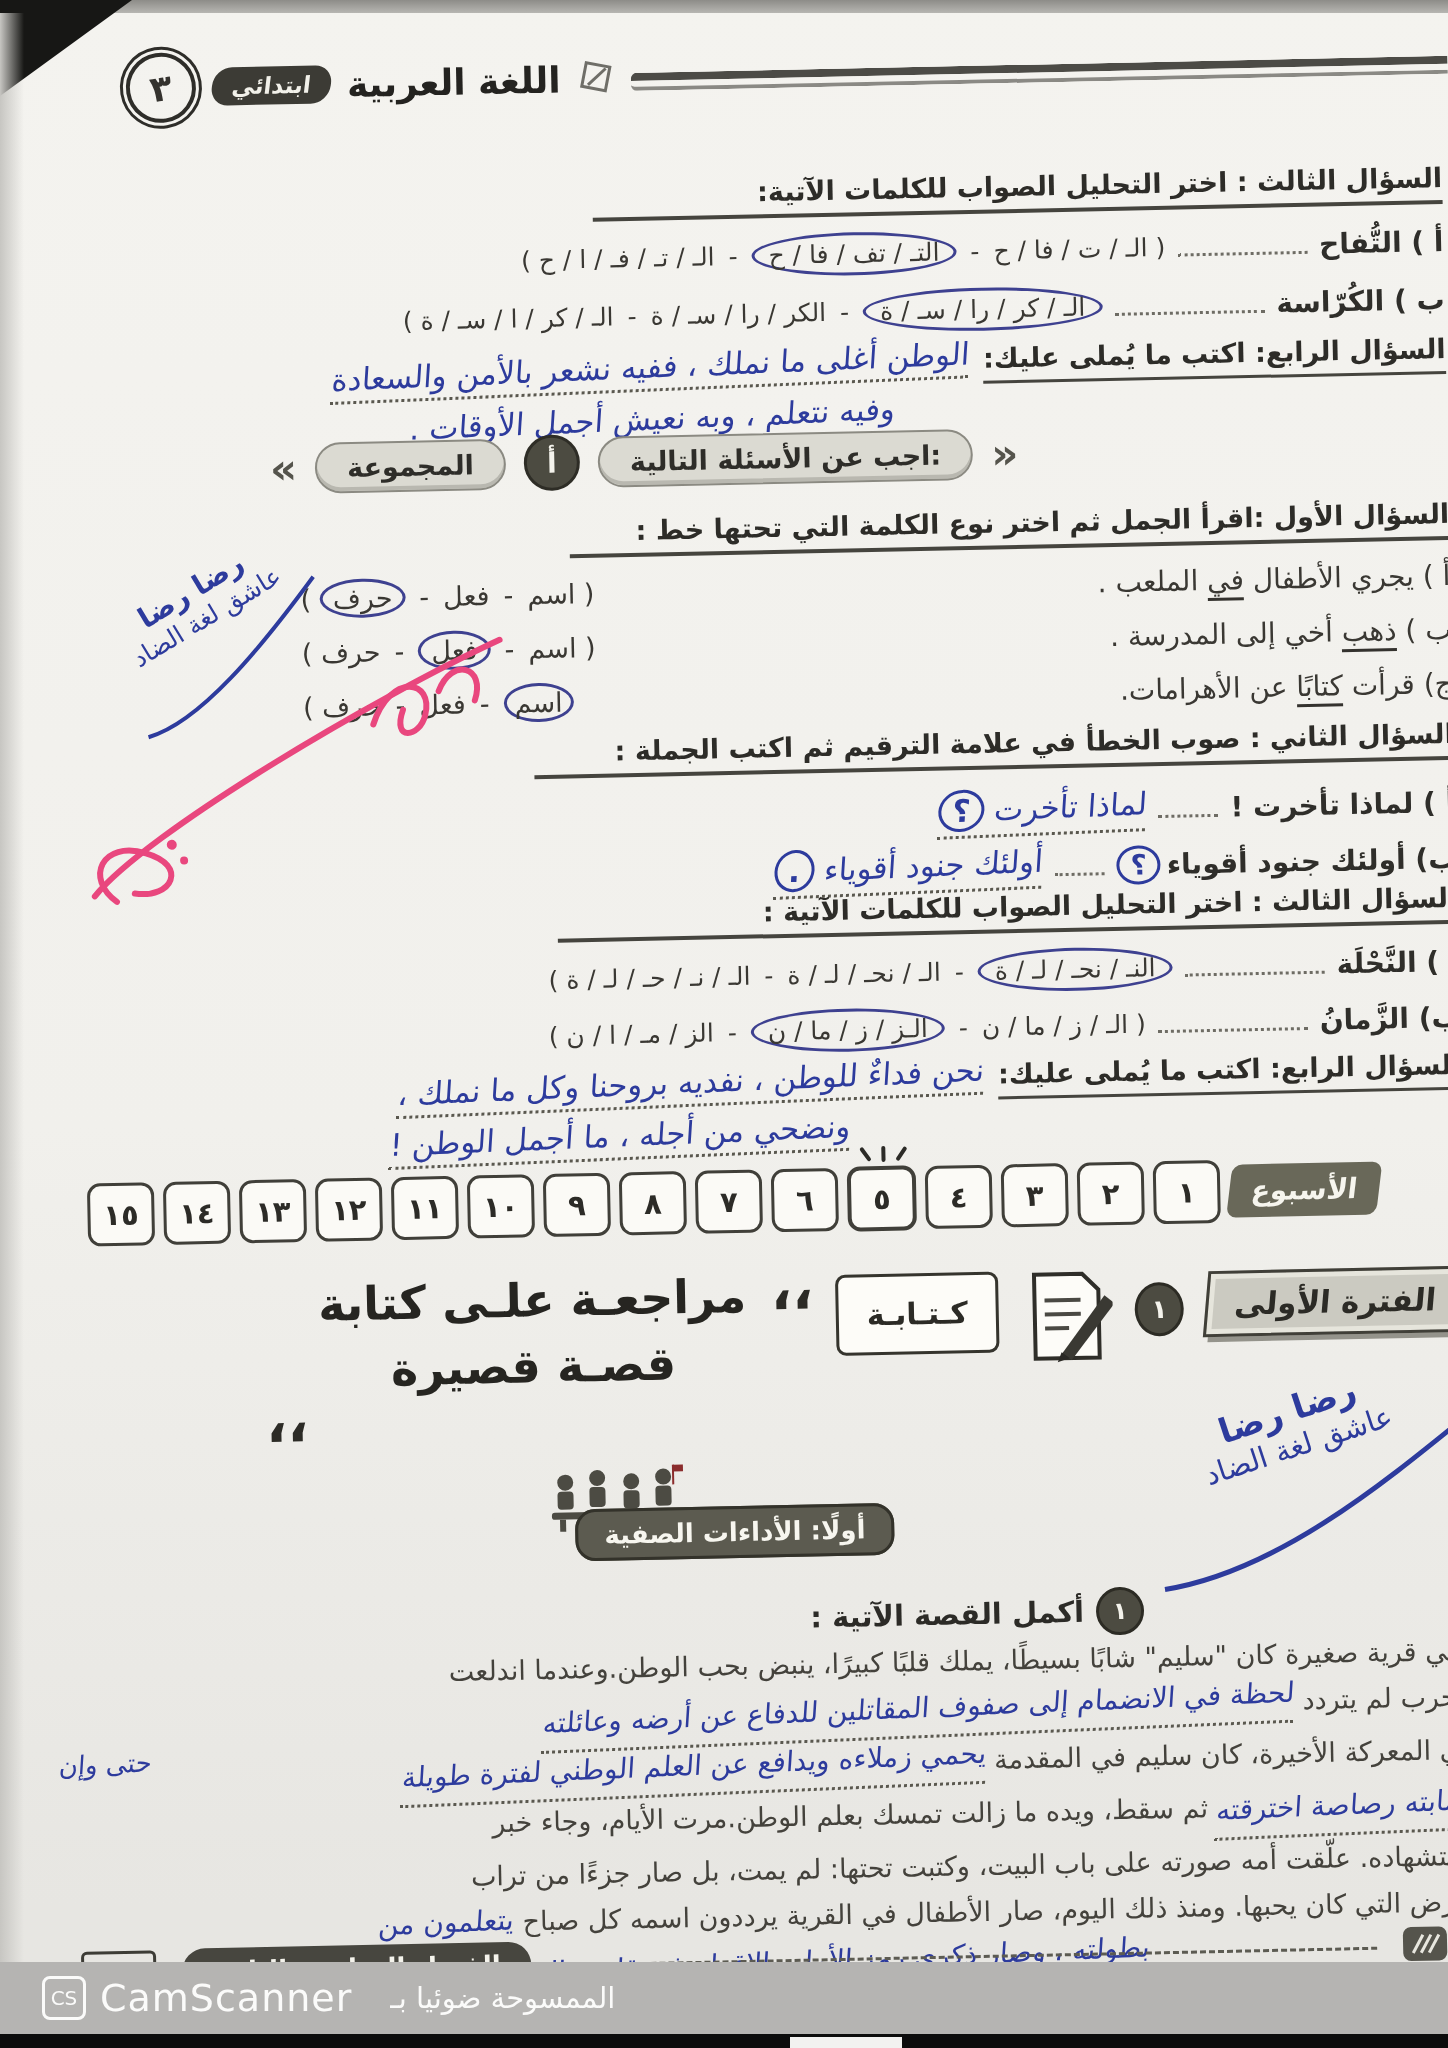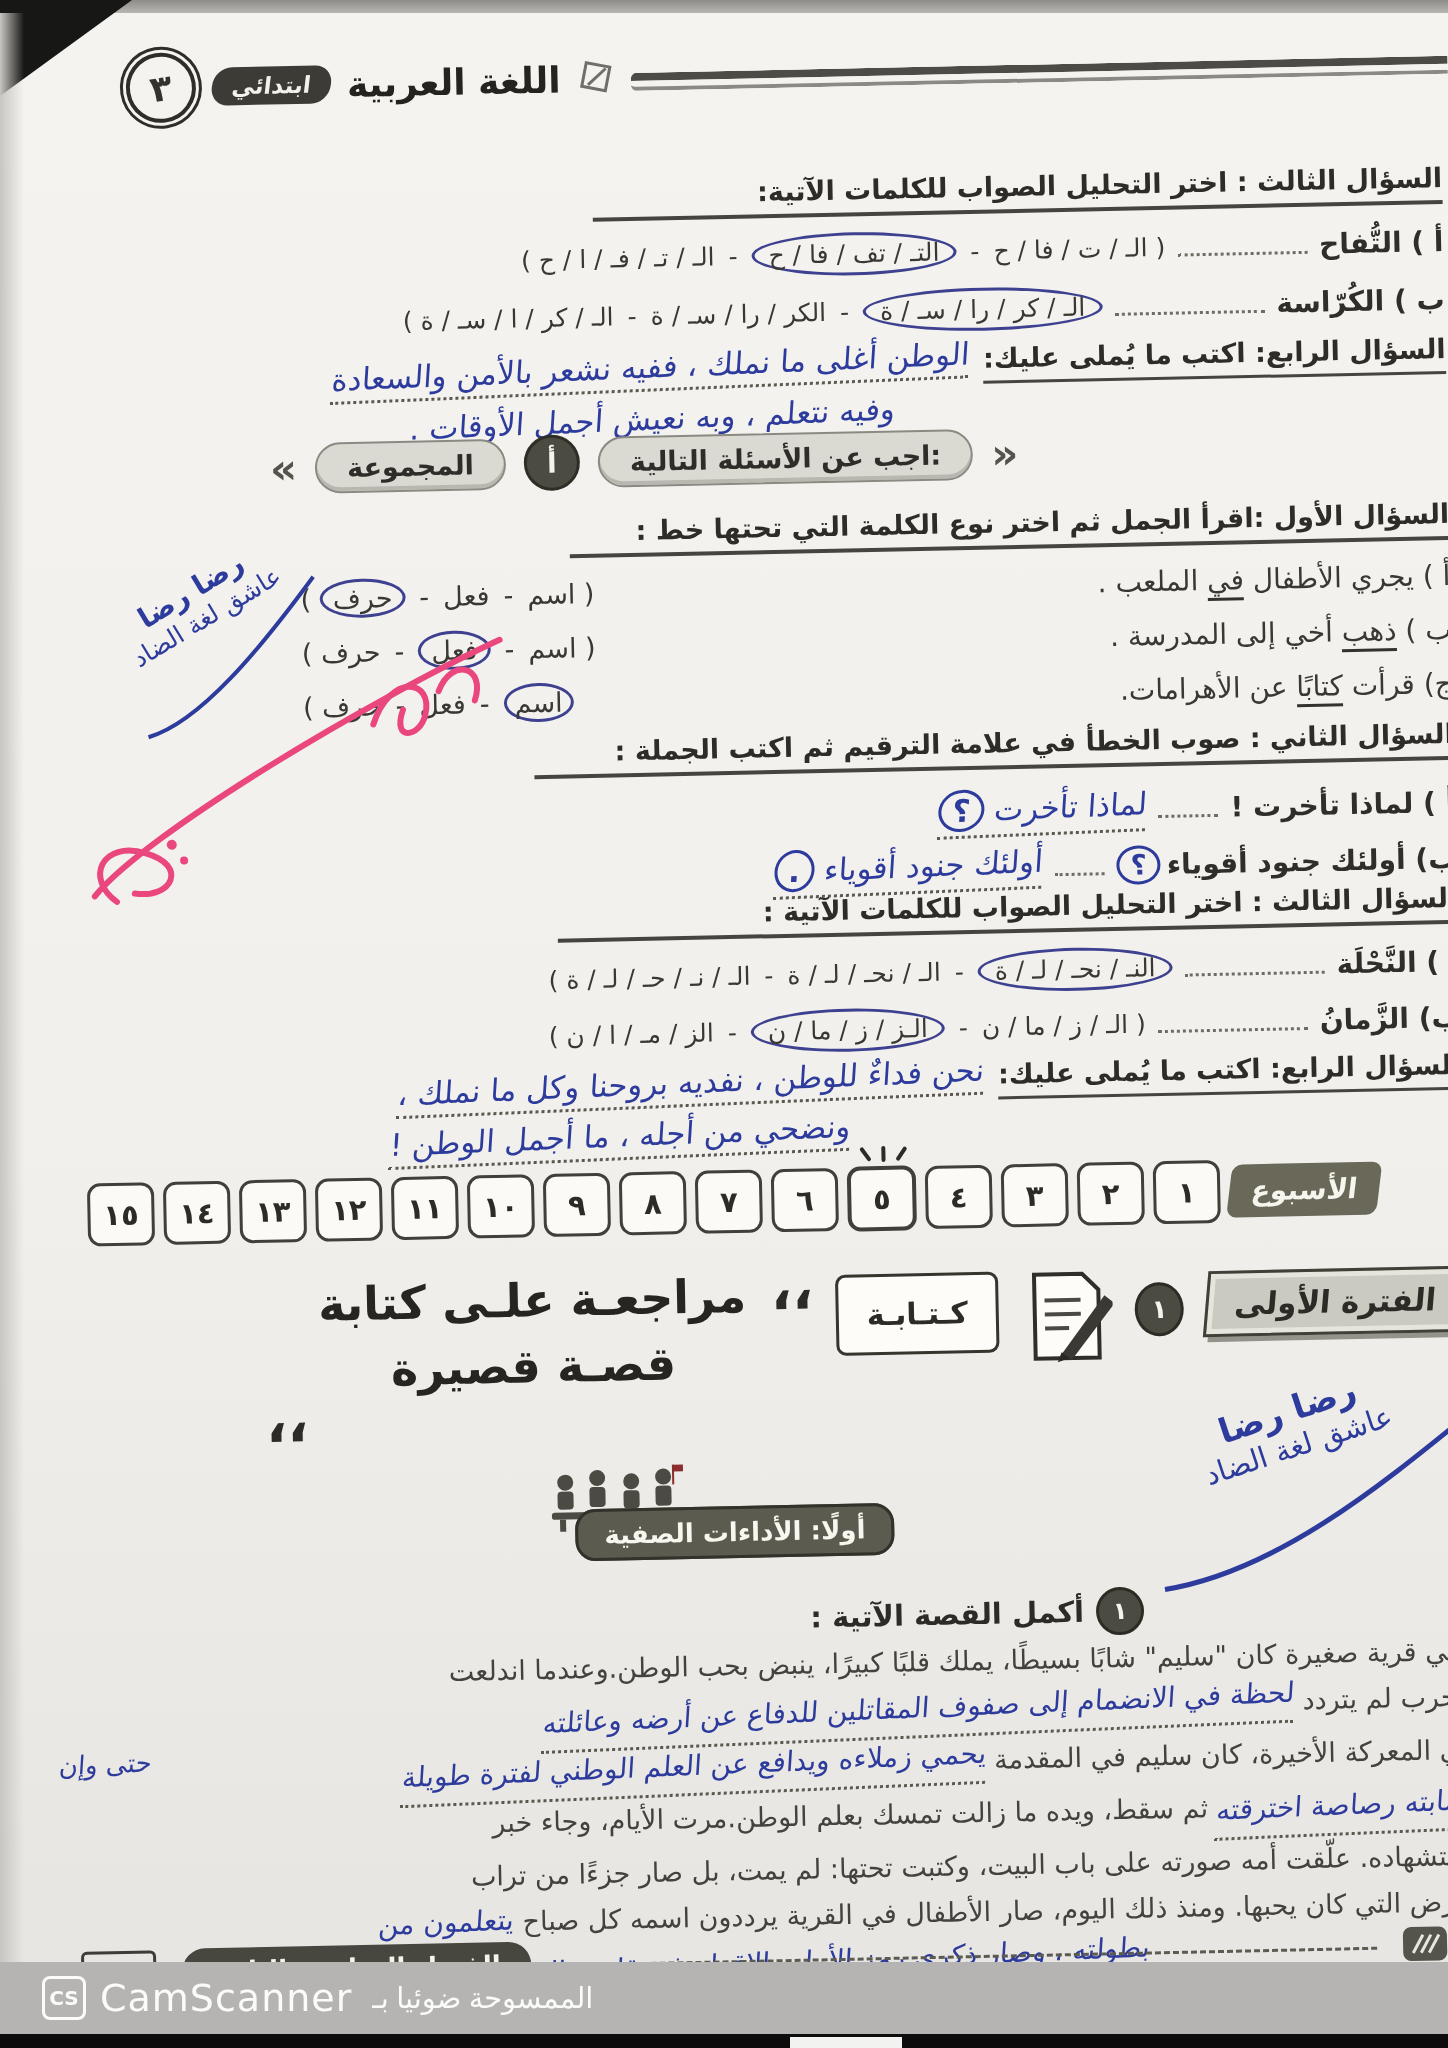--- a/index.html
+++ b/index.html
@@ -55,23 +55,23 @@
   
   .story{font-size:27px;line-height:46px;color:#44423c;text-align:right;}
   .story .hw{font-size:28px;}
   .sh-head{font-weight:bold;font-size:29px;color:#2c2b27;}
   
   .pagebox{border:3px solid #3d3c36;border-radius:6px;padding:2px 16px;font-size:30px;font-weight:bold;color:#2c2b27;}
   .termbadge{background:#47463f;color:#f4f3ec;border-radius:24px;padding:8px 30px;font-size:26px;font-weight:bold;white-space:nowrap;}
   .dashline{flex:1;border-bottom:3px dashed #5c5b52;height:2px;margin:0 20px;}
   
   .scanbar{left:0;top:1962px;width:100%;height:72px;background:#b5b4b2;display:flex;align-items:center;direction:ltr;padding:0 42px;box-sizing:border-box;gap:14px;}
-  .cslogo{width:38px;height:38px;border:3px solid #fbfbfa;border-radius:8px;color:#fbfbfa;font-size:20px;font-weight:bold;display:flex;align-items:center;justify-content:center;}
+  .cslogo{width:38px;height:38px;border:3px solid #fbfbfa;border-radius:8px;color:#fbfbfa;font-size:20px;font-weight:normal;display:flex;align-items:center;justify-content:center;}
   .csbrand{color:#fbfbfa;font-size:38px;letter-spacing:1px;}
-  .cstext{color:#fbfbfa;font-size:29px;margin-left:6px;font-family:Liberation Serif, serif;}
+  .cstext{color:#fbfbfa;font-size:29px;margin-left:24px;}
   .blackbar{left:0;top:2034px;width:100%;height:14px;background:#0c0c0c;}
   .whitesq{left:790px;top:2037px;width:112px;height:11px;background:#f2f2f0;}
   .sig{color:#2d3b9d;transform:rotate(-17deg);text-align:center;}
   .sig .s1{font-size:34px;font-weight:bold;}
   .sig .s2{font-size:29px;}
 </style>
 </head>
 <body>
 
 <div class="canvas">

